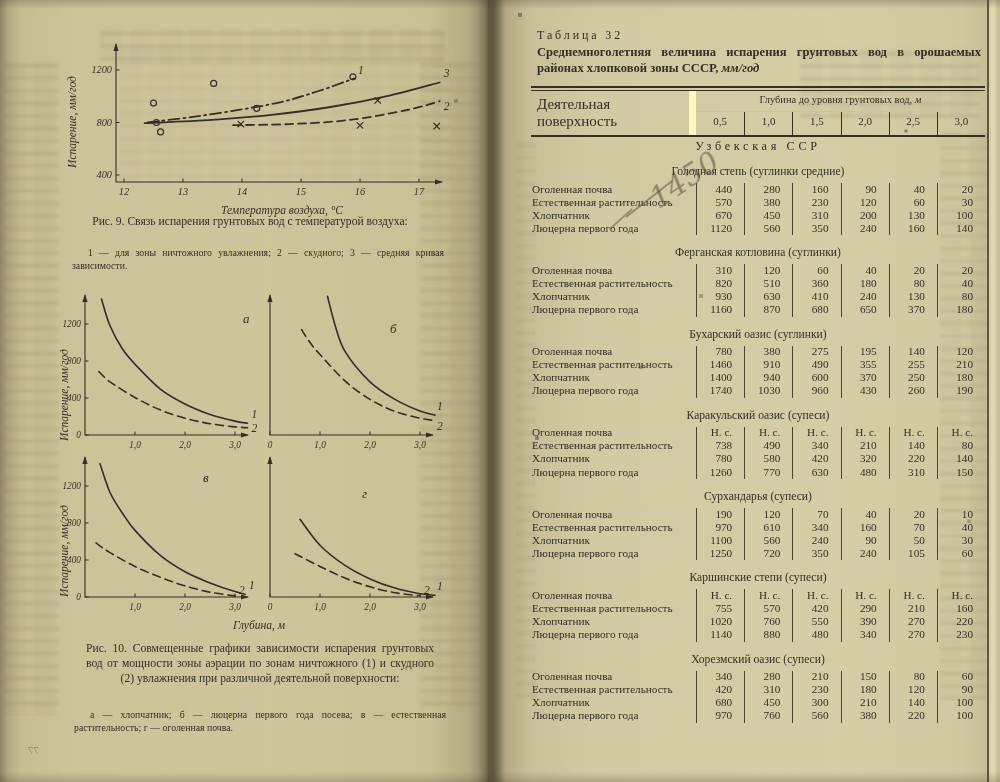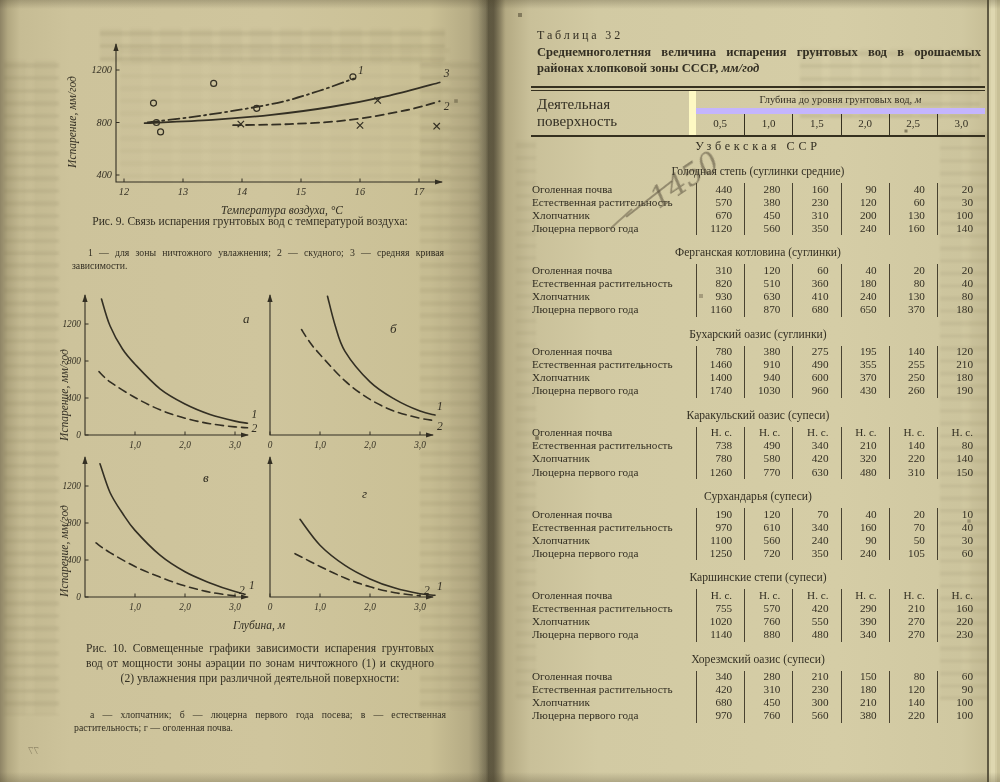--- a/index.html
+++ b/index.html
@@ -33,21 +33,21 @@
   svg .panel-letter{font:italic 13px "Liberation Serif",serif;}
   svg .axlabel{font:italic 11.5px "Liberation Serif",serif;}
 
   
   #tab-label{left:537px;top:28px;font-size:12px;letter-spacing:.24em;}
   #tab-title{left:537px;top:44px;width:444px;font-weight:bold;font-size:12.6px;line-height:1.3;text-align:justify;}
   #tab-title .it{font-style:italic;}
   #tbl{left:531px;top:86px;width:454px;border-top:2px solid #35301f;padding-top:2px;}
   .tbl-head{display:grid;grid-template-columns:165px repeat(6,1fr);border-top:1px solid #35301f;border-bottom:2px solid #35301f;}
   .h-surface{grid-row:1/3;grid-column:1;display:flex;align-items:center;justify-content:center;font-size:15px;border-right:7px solid #fef9c3;padding:5px 6px;}
-  .h-group{grid-column:2/8;text-align:center;font-size:10.4px;padding:3px 0 2px;border-bottom:6px solid #c4b5fd;}
+  .h-group{grid-column:2/8;text-align:center;font-size:10.4px;padding:3px 0 2px;border-bottom:1px solid #c4b5fd;}
   .h-group .it{font-style:italic;}
   .h-depth{text-align:center;font-size:11px;padding:3px 0 5px;}
   .h-depth.bl{border-left:1px solid #35301f;}
   .region{text-align:center;font-size:12.2px;letter-spacing:.30em;margin-top:2px;}
   .sec-title{text-align:center;font-size:11.6px;margin:11px 0 5px;}
   .sec-row{display:grid;grid-template-columns:165px repeat(6,1fr);font-size:11.2px;line-height:1.06;}
   .cell-label{padding:.6px 0 .6px 1px;white-space:nowrap;}
   .cell-val{text-align:right;padding:.6px 12px .6px 0;border-left:1px solid rgba(48,42,28,.85);white-space:nowrap;}
 
   

